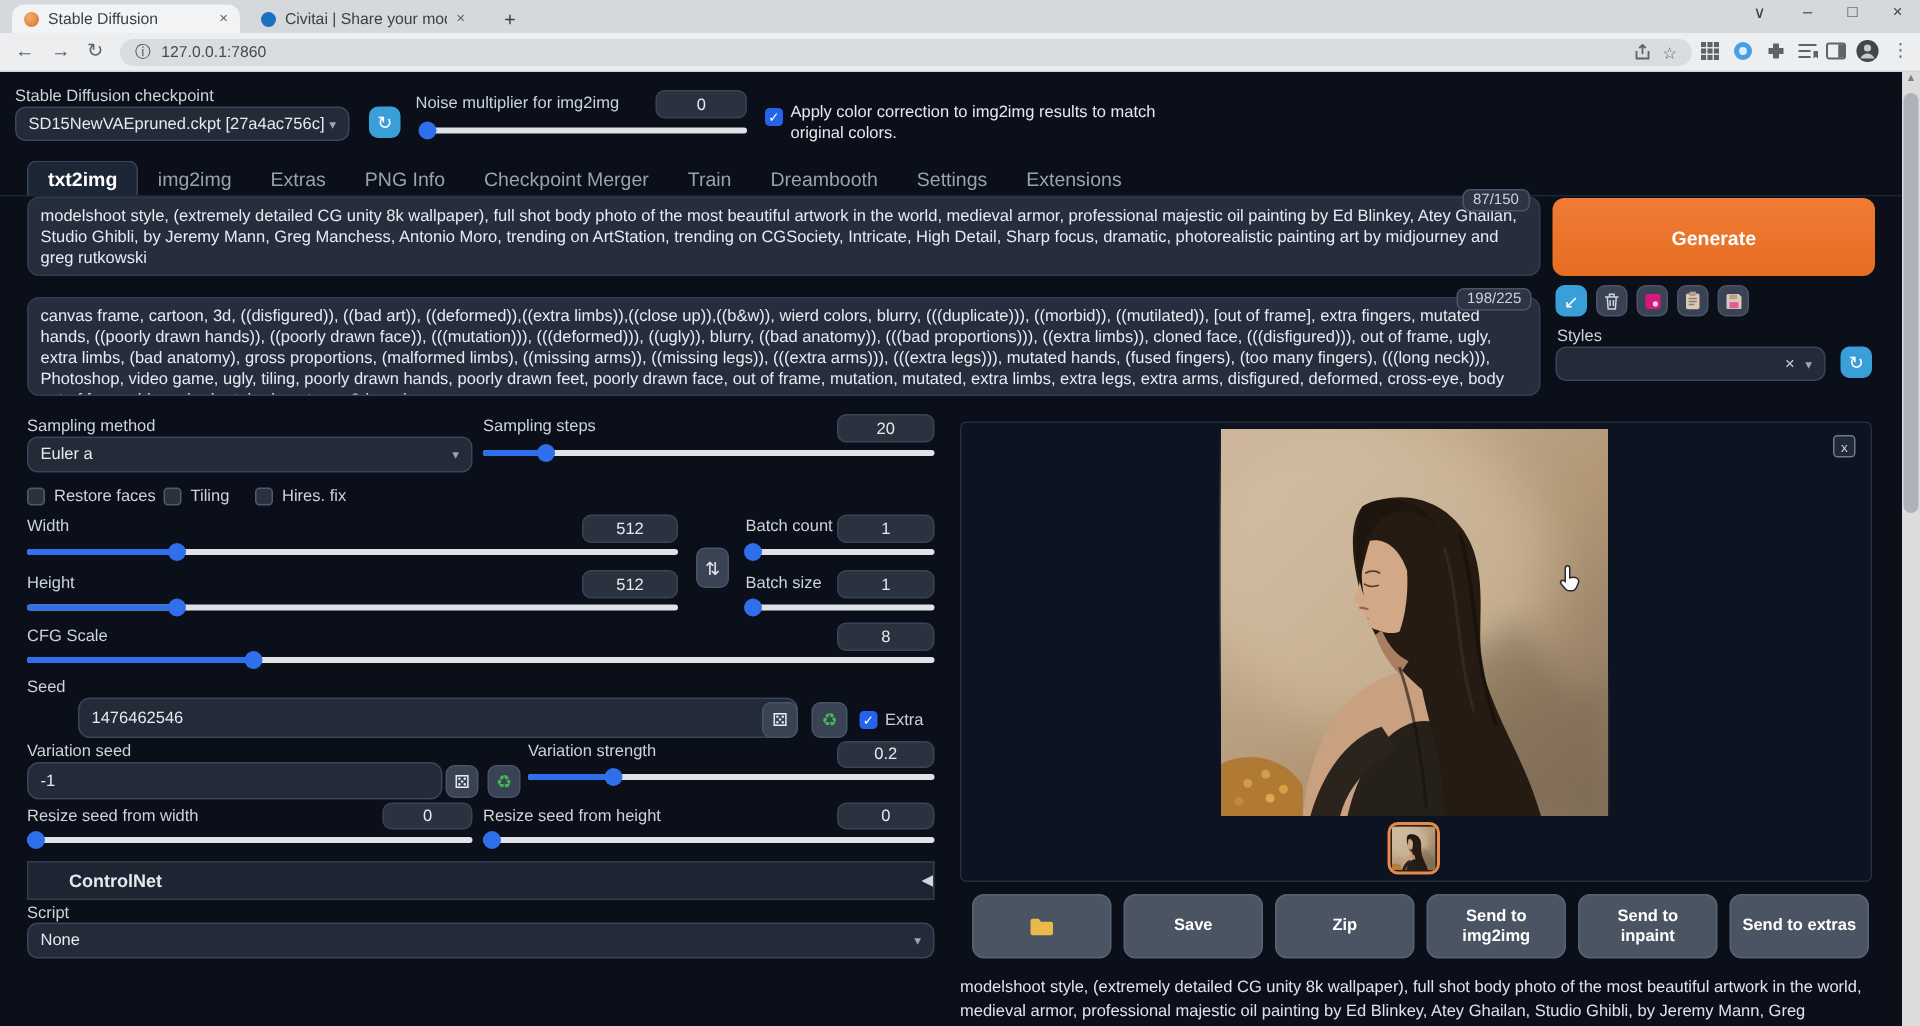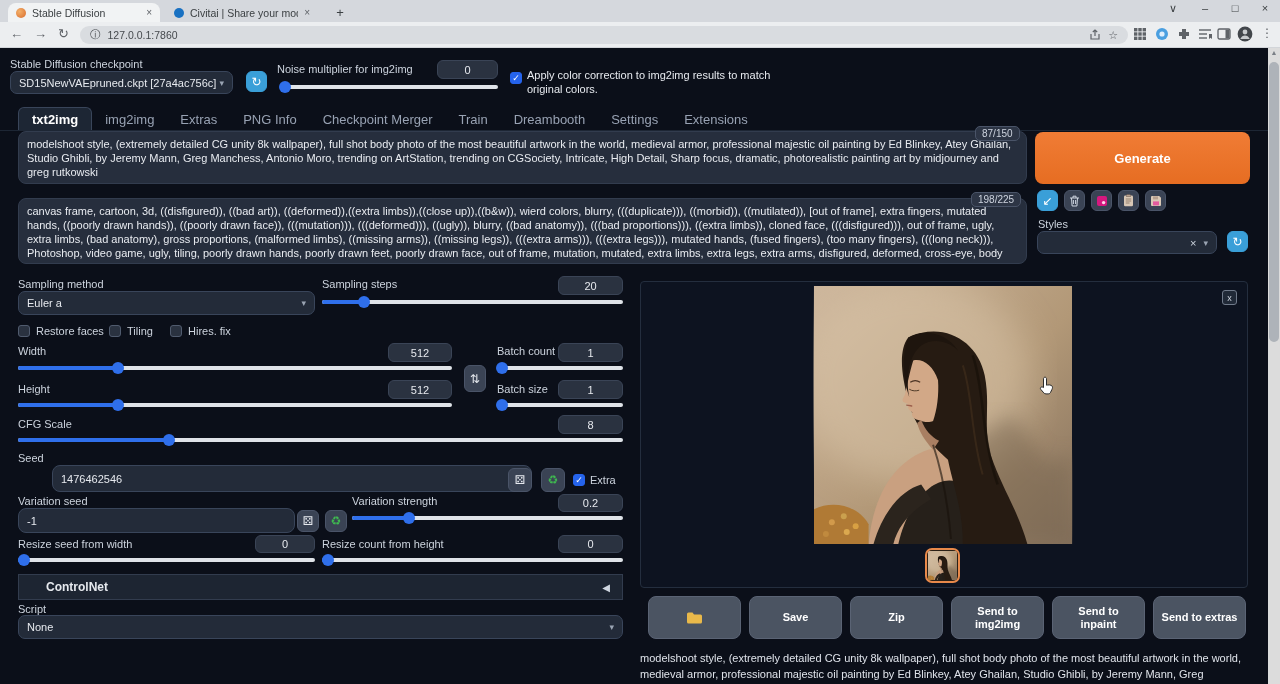--- a/index.html
+++ b/index.html
@@ -40,21 +40,21 @@
   .ptabs { position:absolute; left:18px; top:107px; height:24px; display:flex; align-items:flex-end; border-bottom:0; }
   .ptab { padding:4px 13px; font-size:13px; color:#98a2b3; white-space:nowrap; }
   .ptab.active { background:#1d2634; border:1px solid #39455a; border-bottom:none; border-radius:6px 6px 0 0; color:#fff; font-weight:bold; }
   .tabline { position:absolute; left:0px; top:130px; width:1280px; height:1px; background:#1d2634; }
   .gen { position:absolute; left:1035px; top:132px; width:215px; height:52px; background:linear-gradient(#f07c35,#e66d22); border-radius:8px; color:#fff; font-weight:bold; font-size:13px; display:flex; align-items:center; justify-content:center; }
   .pane { position:absolute; left:640px; top:281px; width:608px; height:307px; background:#0d1320; border:1px solid #242e3e; border-radius:4px; }
   .closex { position:absolute; right:10px; top:8px; width:15px; height:15px; border:1px solid #707a8a; background:#202937; border-radius:3px; color:#cfd6e0; font-size:9px; display:flex; align-items:center; justify-content:center; }
   .thumbwrap { position:absolute; left:284px; top:266px; width:35px; height:35px; border:2px solid #e8894a; border-radius:7px; overflow:hidden; background:#2a2016; display:flex; align-items:center; justify-content:center; }
   .abtn { position:absolute; top:596px; height:43px; width:93px; background:#4b5462; border:1px solid #5a6374; border-radius:8px; color:#fff; font-size:11px; font-weight:bold; display:flex; align-items:center; justify-content:center; text-align:center; line-height:13px; padding:0 6px; }
   .info { position:absolute; left:640px; top:650px; width:606px; color:#dfe3ea; font-size:11px; line-height:16px; }
-  .accordion { position:absolute; left:18px; top:574px; width:605px; height:26px; background:#1d2532; border:1px solid #323c4e; border-radius:0; display:flex; align-items:center; justify-content:space-between; padding:0 12px 0 27px; color:#e6e9ee; font-size:12px; font-weight:bold; }
+  .accordion { position:absolute; left:18px; top:574px; width:605px; height:26px; background:#1d2532; border:1px solid #323c4e; border-radius:0; display:flex; align-items:center; justify-content:space-between; padding:0 0 0 27px; color:#e6e9ee; font-size:12px; font-weight:bold; }
   .accordion .arr { font-size:10px; color:#cfd6e0; font-weight:normal; }
   .sb { position:absolute; right:0; top:48px; width:12px; height:636px; background:#dcdcdc; }
   .sbthumb { position:absolute; right:1px; top:14px; width:10px; height:280px; background:#aeb3b9; border-radius:5px; }
   .sbarrow { position:absolute; right:1px; top:1px; width:10px; font-size:7px; color:#7a7f86; text-align:center; }
   .cursor { position:absolute; left:1038px; top:376px; z-index:20; }
   .mini { display:block; }
 </style>
 </head>
 <body>
 
@@ -291,21 +291,21 @@
     <div class="sfill" style="width:21%;"></div>
       <div class="sthumb" style="left:21%;"></div>
   </div>
 
   <div class="lbl" style="left:18px;top:538px;">Resize seed from width</div>
   <div class="num" style="left:255px;top:535px;width:60px;height:18px;">0</div>
   <div class="slider" style="left:18px;top:558px;width:297px;">
     <div class="sfill" style="width:2%;"></div>
       <div class="sthumb" style="left:2%;"></div>
   </div>
-  <div class="lbl" style="left:322px;top:538px;">Resize count from height</div>
+  <div class="lbl" style="left:322px;top:538px;">Resize seed from height</div>
   <div class="num" style="left:558px;top:535px;width:65px;height:18px;">0</div>
   <div class="slider" style="left:322px;top:558px;width:301px;">
     <div class="sfill" style="width:2%;"></div>
       <div class="sthumb" style="left:2%;"></div>
   </div>
 
   <div class="accordion">
     <span>ControlNet</span>
     <span class="arr">◀</span>
   </div>

